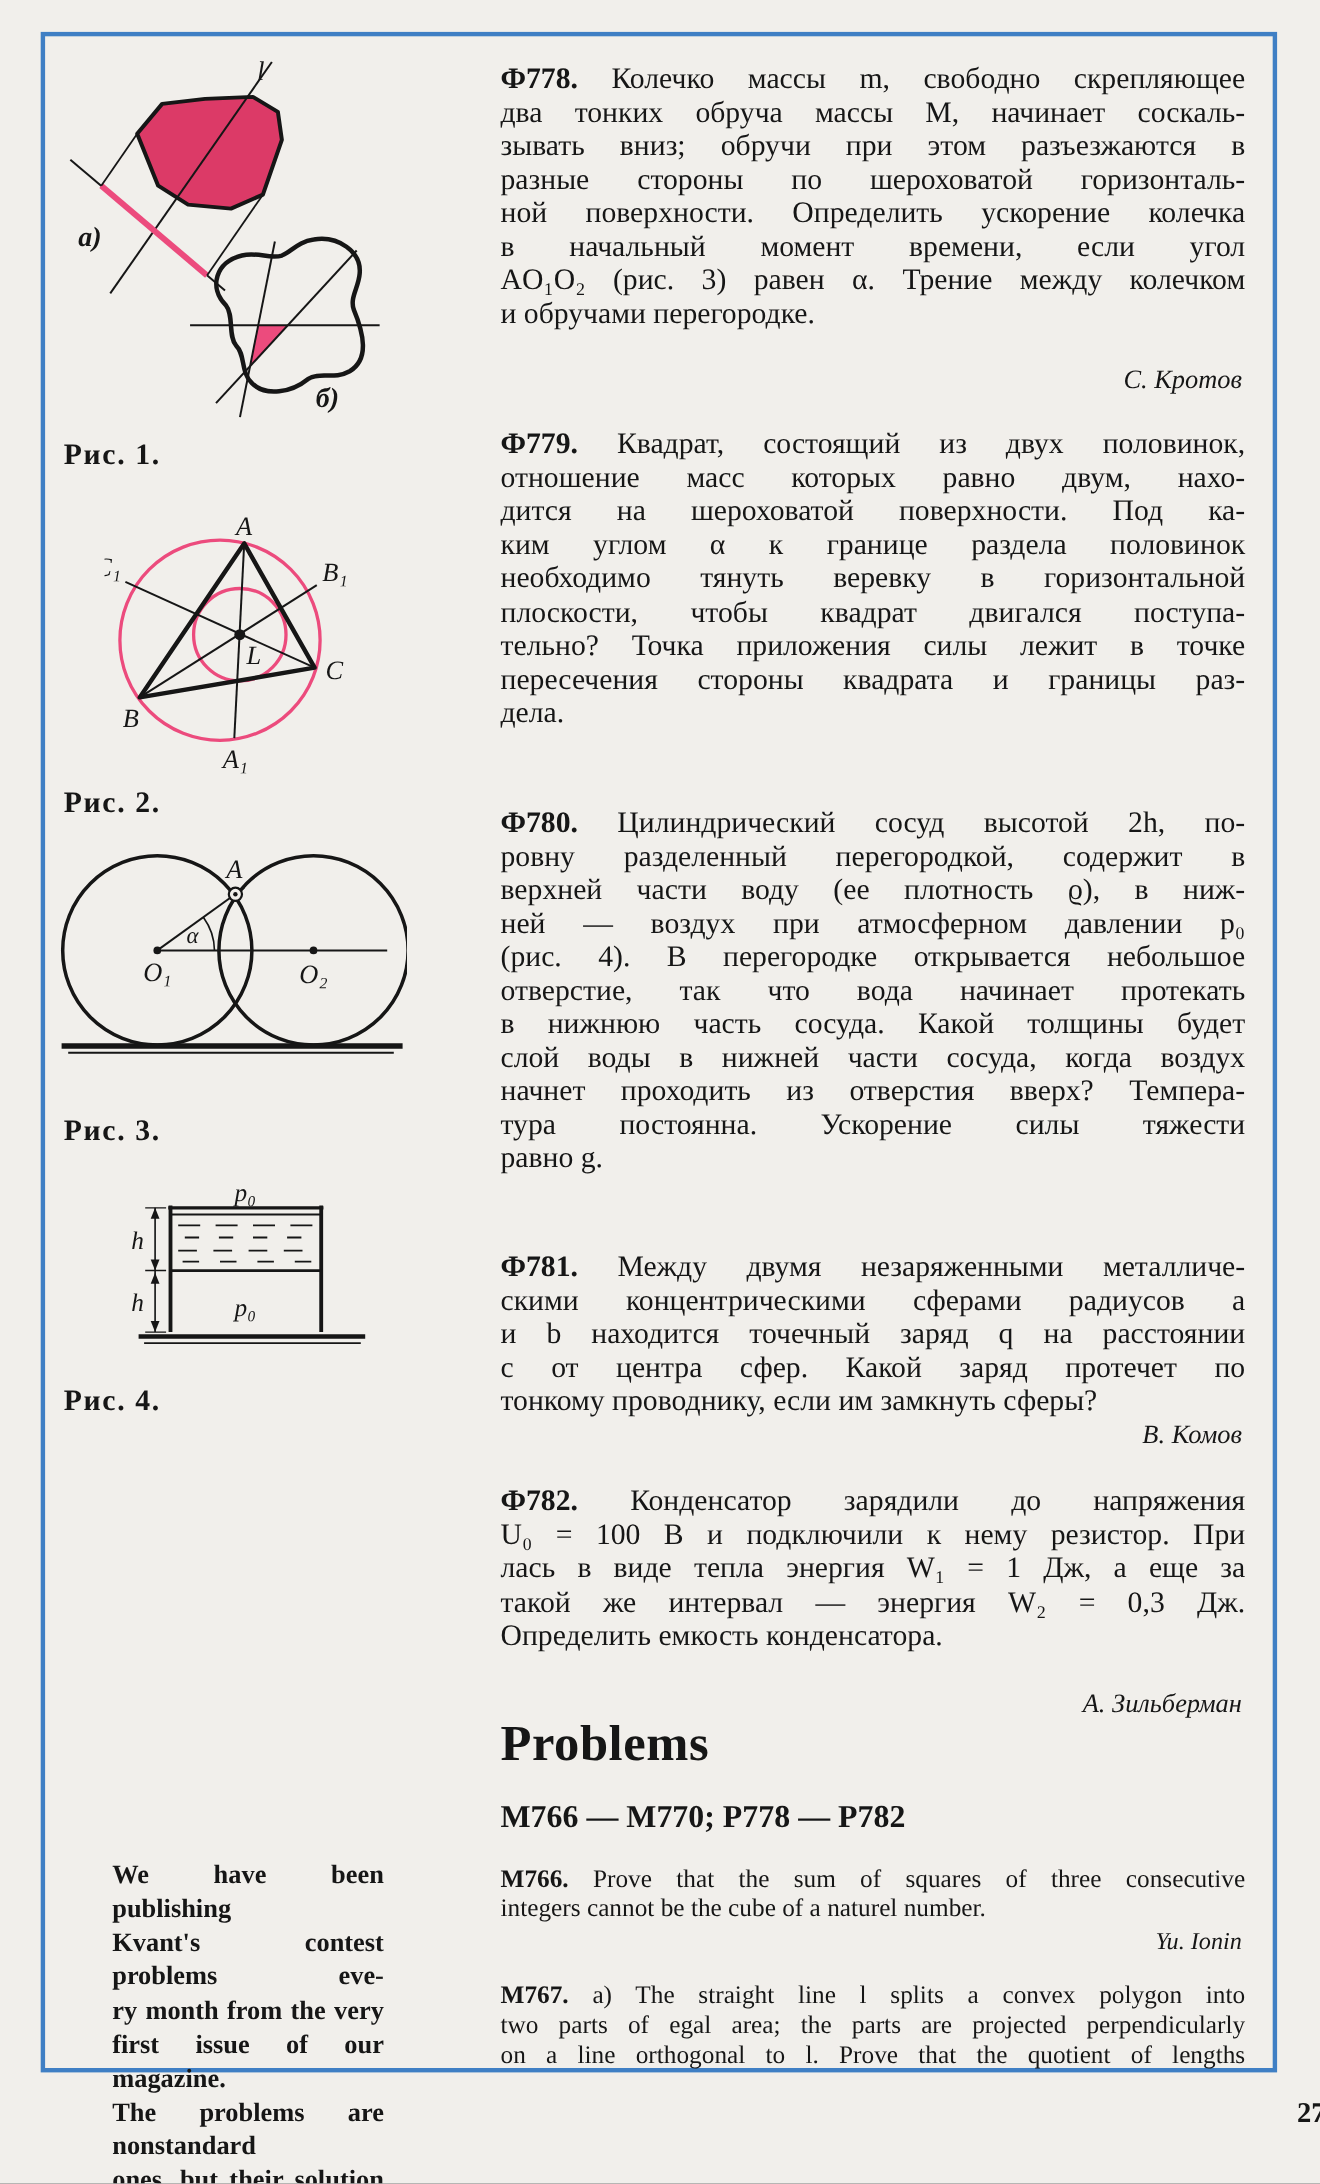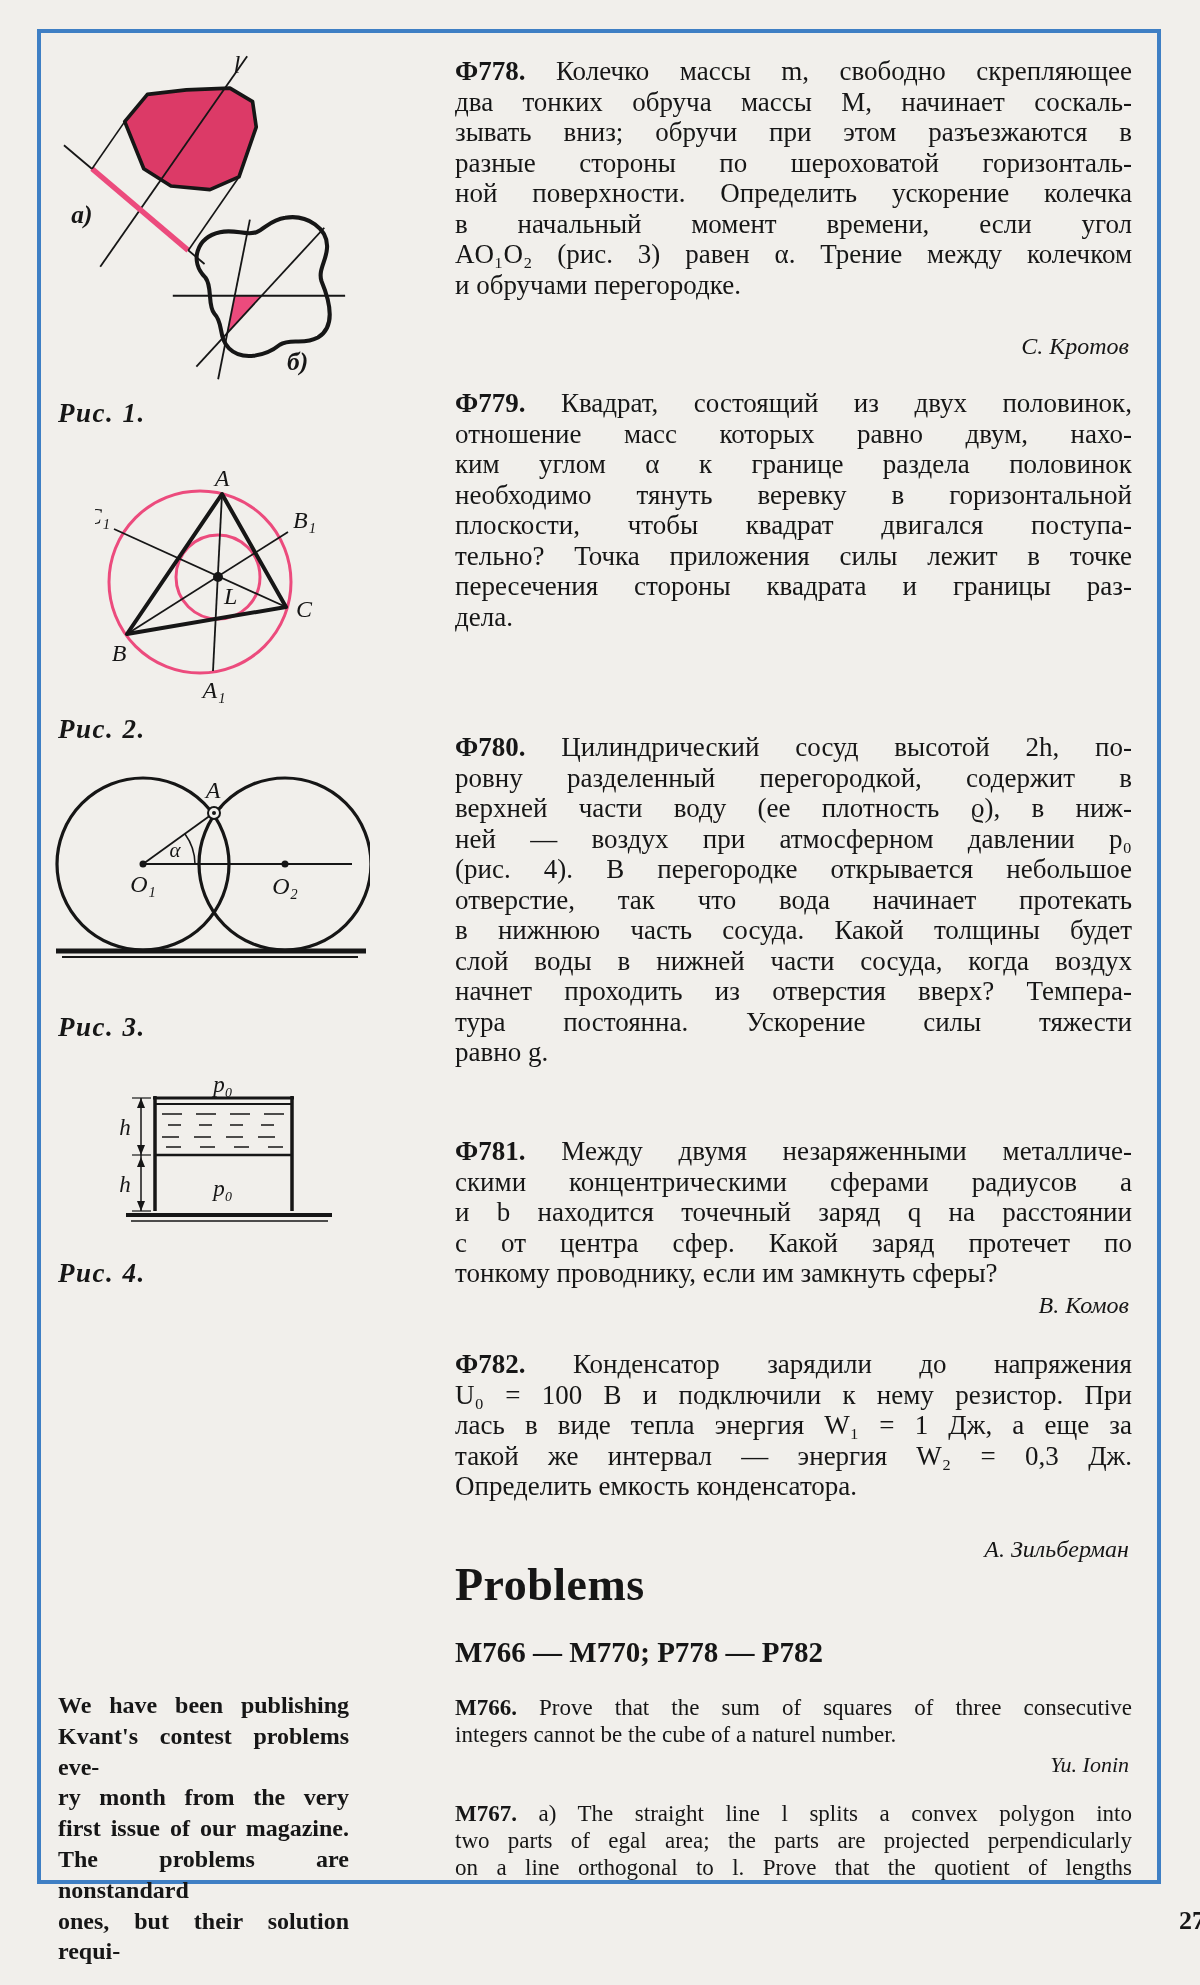--- a/index.html
+++ b/index.html
@@ -19,23 +19,23 @@
   .pid{font-weight:bold;}
   .author{
     position:absolute;left:455px;width:677px;text-align:right;
     font-style:italic;font-size:24px;line-height:26px;padding-right:3px;box-sizing:border-box;
   }
   .h-problems{position:absolute;left:455px;top:1558px;font-size:46px;font-weight:bold;letter-spacing:.5px;}
   .h-range{position:absolute;left:455px;top:1636px;font-size:29px;font-weight:bold;}
   .para.en .ln{font-size:23px;line-height:27px;}
   .author.en-a{font-size:22px;}
   
-  .cap{position:absolute;left:58px;font-weight:bold;font-size:27px;letter-spacing:1.5px;font-style:italic;}
+  .cap{position:absolute;left:58px;font-weight:bold;font-size:27px;letter-spacing:1.5px;}
   .intro{position:absolute;left:58px;top:1690px;width:291px;}
-  .intro .ln{font-weight:bold;font-size:24px;line-height:30.8px;text-align:justify;text-align-last:justify;}
+  .intro .ln{font-weight:bold;font-size:24px;line-height:30.8px;text-align:justify;text-align-last:justify;margin-left:44px;}
   .pagenum{position:absolute;left:1157px;top:1906px;width:70px;text-align:center;font-weight:bold;font-size:26px;}
   
   .fig{position:absolute;}
   svg text{font-family:"Liberation Serif","DejaVu Serif",serif;font-style:italic;fill:var(--ink,#161616);}
   .blk{stroke:var(--ink,#161616);fill:none;}
   .pinkline{stroke:var(--accent-pink,#ec4b7d);}
   .crimson{fill:var(--accent-crimson,#dc3a67);}
   .pinkfill{fill:var(--accent-pink,#ec4b7d);}
   .inkfill{fill:var(--ink,#161616);}
 </style>
@@ -148,20 +148,21 @@
     <div class="ln">ной поверхности. Определить ускорение колечка</div>
     <div class="ln">в начальный момент времени, если угол</div>
     <div class="ln">AO₁O₂ (рис. 3) равен α. Трение между колечком</div>
     <div class="ln last">и обручами перегородке.</div>
   </div>
   <div class="author" style="top:333px">С. Кротов</div>
 
   <div class="para" style="top:388px">
     <div class="ln"><span class="pid">Ф779.</span> <span>Квадрат, состоящий из двух половинок,</span></div>
     <div class="ln">отношение масс которых равно двум, нахо-</div>
+    <div class="ln">дится на шероховатой поверхности. Под ка-</div>
     <div class="ln">ким углом α к границе раздела половинок</div>
     <div class="ln">необходимо тянуть веревку в горизонтальной</div>
     <div class="ln">плоскости, чтобы квадрат двигался поступа-</div>
     <div class="ln">тельно? Точка приложения силы лежит в точке</div>
     <div class="ln">пересечения стороны квадрата и границы раз-</div>
     <div class="ln last">дела.</div>
   </div>
 
   <div class="para" style="top:732px">
     <div class="ln"><span class="pid">Ф780.</span> <span>Цилиндрический сосуд высотой 2h, по-</span></div>

